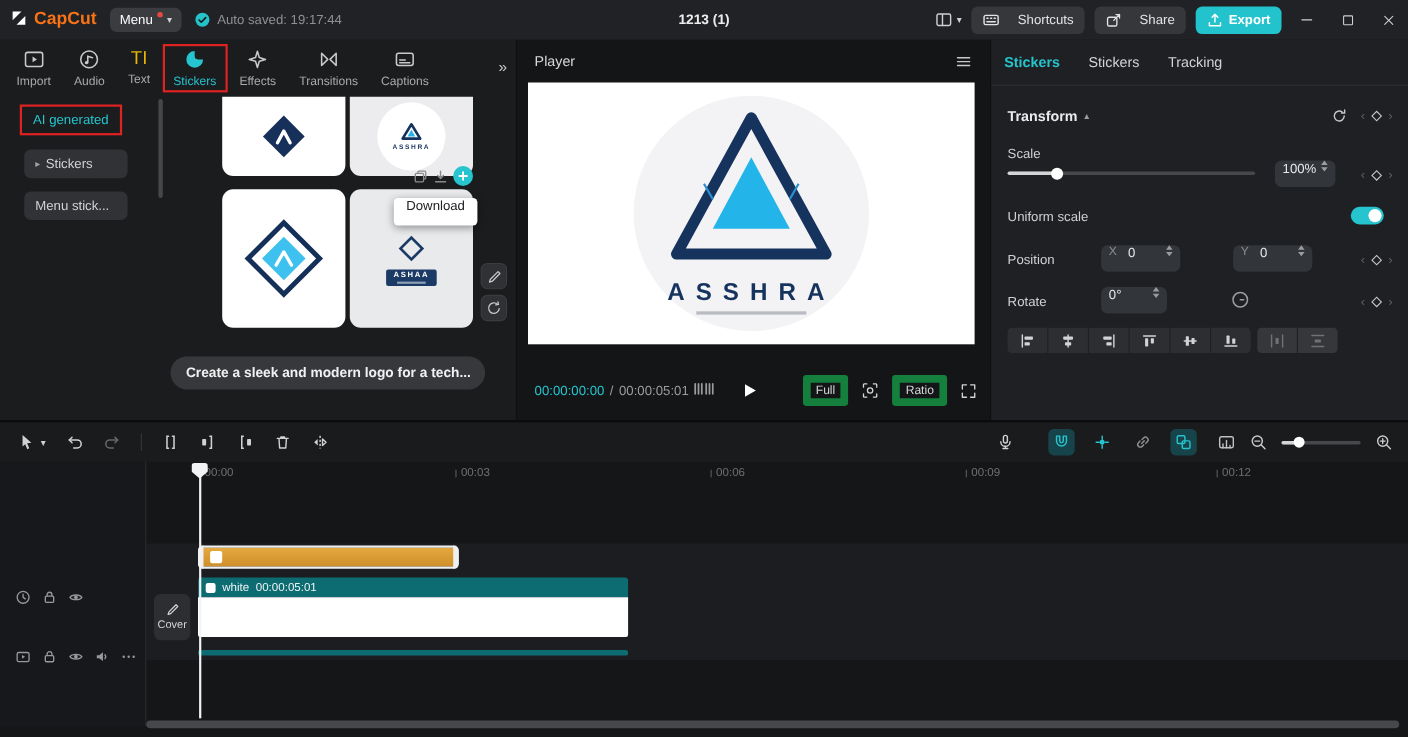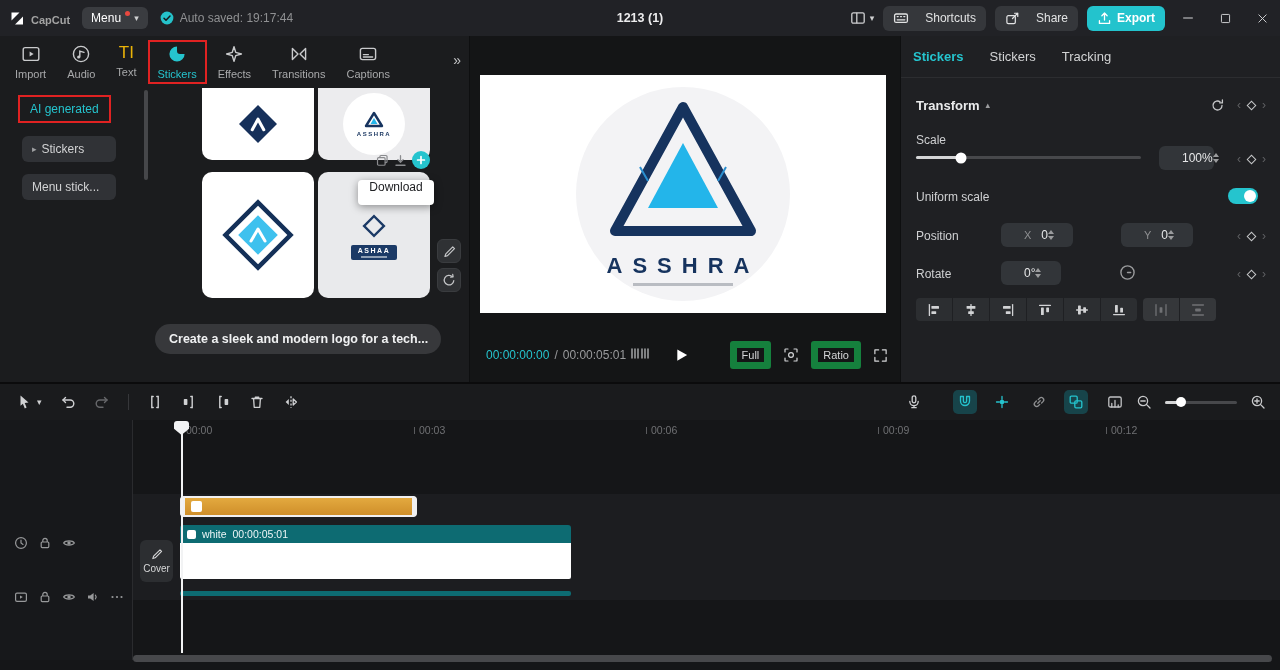--- a/index.html
+++ b/index.html
@@ -7,21 +7,21 @@
 body{font-family:"Liberation Sans",sans-serif}
 .page{position:relative;width:1280px;height:670px;background:#17181a;overflow:hidden;color:#d6d7d8;font-size:12px}
 button{background:none;border:none;color:inherit;font:inherit;padding:0;cursor:default;display:flex;align-items:center}
 svg{display:block;flex:none}
 .abs{position:absolute}
 .red-box{position:absolute;border:2px solid #e02222;pointer-events:none;z-index:30}
 
 
 .titlebar{position:absolute;left:0;top:0;right:0;height:36px;background:#212226;display:flex;align-items:center;z-index:20}
 .tb-left{display:flex;align-items:center;gap:12px;padding-left:10px}
-.logo{display:flex;align-items:flex-end;gap:6px;font-weight:700;color:#a3a3a3;font-size:11px}
+.logo{display:flex;align-items:flex-start;gap:6px;font-weight:700;color:#f97316;font-size:16px}
 .menu-btn{background:#3a3c40;border-radius:6px;height:22px;padding:0 9px;gap:4px;font-weight:400;font-size:12px;color:#fff}
 .red-dot{width:5px;height:5px;border-radius:50%;background:#e8483f;margin-top:-9px}
 .caret{font-size:9px;color:#cfd0d1;line-height:1}
 .autosave{display:flex;align-items:flex-start;gap:6px;color:#8f9092;font-size:12px}
 .tb-title{position:absolute;left:440px;right:440px;text-align:center;font-weight:700;color:#ececed;font-size:12.5px}
 .tb-right{position:absolute;right:0;top:0;height:36px;display:flex;align-items:center;gap:9px;padding-right:4px}
 .tb-btn{background:#35373b;border-radius:6px;height:25px;padding:0 10px;gap:16px;font-size:12px;color:#e2e3e4}
 .export-btn{background:#23c3cd;border-radius:6px;height:25px;padding:0 10px;gap:5px;font-size:12px;color:#fff;font-weight:700}
 .win{width:28px;height:36px;justify-content:center;color:#cfd0d2}
 
@@ -60,21 +60,21 @@
 .pill{border:7px solid #15803d;border-radius:3px;padding:1px 5px;font-size:11px;color:#d4d5d7}
 .pc-right{position:absolute;right:12px;top:0;height:32px;display:flex;align-items:center;gap:12px;color:#d4d5d7}
 
 
 .inspector{position:absolute;left:900px;top:36px;width:380px;height:346px;background:#1f2023;border-left:1px solid #0e0f10}
 .insp-tabs{height:42px;display:flex;align-items:center;gap:26px;padding:0 12px;border-bottom:1px solid #2c2d30;font-size:13px;color:#d2d3d4}
 .insp-tab.active{color:#25c4ce;font-weight:700}
 .row-label{font-size:12px;color:#cfd0d2}
 .kf-nav{display:flex;align-items:center;gap:7px;color:#5f6063;font-size:12px}
 .kf-diamond{width:7px;height:7px;border:1.2px solid #c6c7c9;transform:rotate(45deg)}
-.vbox{position:absolute;height:24px;background:#323539;border-radius:6px;display:flex;align-items:center;padding:0 23px;font-size:12px;color:#e6e7e8}
+.vbox{position:absolute;height:24px;background:#323539;border-radius:6px;display:flex;padding:0 7px;font-size:12px;color:#e6e7e8}
 .stepper{display:flex;flex-direction:column;gap:2px;margin-left:auto}
 .stepper i{display:block;width:0;height:0;border-left:3.5px solid transparent;border-right:3.5px solid transparent}
 .st-up{border-bottom:4px solid #9b9c9e}.st-down{border-top:4px solid #9b9c9e}
 .hslider{position:absolute;height:3px;background:#47484b;border-radius:2px}
 .hslider .fill{position:absolute;left:0;top:0;bottom:0;background:#d4d5d6;border-radius:2px}
 .hslider .handle{position:absolute;top:50%;transform:translate(-50%,-50%);width:11px;height:11px;border-radius:50%;background:#fff}
 .toggle{position:absolute;width:30px;height:16px;border-radius:9px;background:#25c4ce}
 .toggle::after{content:"";position:absolute;right:2px;top:2px;width:12px;height:12px;border-radius:50%;background:#fff}
 .align-row{position:absolute;left:15px;top:262px;display:flex;align-items:center}
 .al-cell{width:36px;height:23px;background:#2c2e31;display:flex;align-items:center;justify-content:center;color:#d2d3d5;margin-right:1px}
@@ -318,20 +318,28 @@
           <path d="M10.7 1.4 l.4 2.4 -2.4 .4"></path>
         </svg>
     </button>
 
     <button class="prompt-pill">
         <span>Create a sleek and modern logo for a tech...</span>
       </button>
   </section>
 
   <section class="player-panel">
+    <div class="player-head">
+      <span>Player</span>
+      <button style="color:#c9cacc">
+        <svg width="16" height="16" viewBox="0 0 16 16" stroke="currentColor" stroke-width="1.3" stroke-linecap="round">
+            <path d="M2.5 4.5 h11 M2.5 8 h11 M2.5 11.5 h11" fill="none"></path>
+          </svg>
+      </button>
+    </div>
     <div class="video">
       <svg width="406" height="238" viewBox="0 0 406 238">
         <circle cx="203" cy="119" r="107" fill="#f3f3f5"></circle>
         <path d="M203 32 L271 156 H135 Z" fill="none" stroke="#16335e" stroke-width="10" stroke-linejoin="round"></path>
         <path d="M203 68 L238 133 H168 Z" fill="#23b5ea"></path>
         <path d="M160 92 l8 14 M246 92 l-8 14" stroke="#2a8fd0" stroke-width="2"></path>
       </svg>
       <div class="video-logo-txt">ASSHRA</div>
       <div class="video-logo-sub"></div>
     </div>

